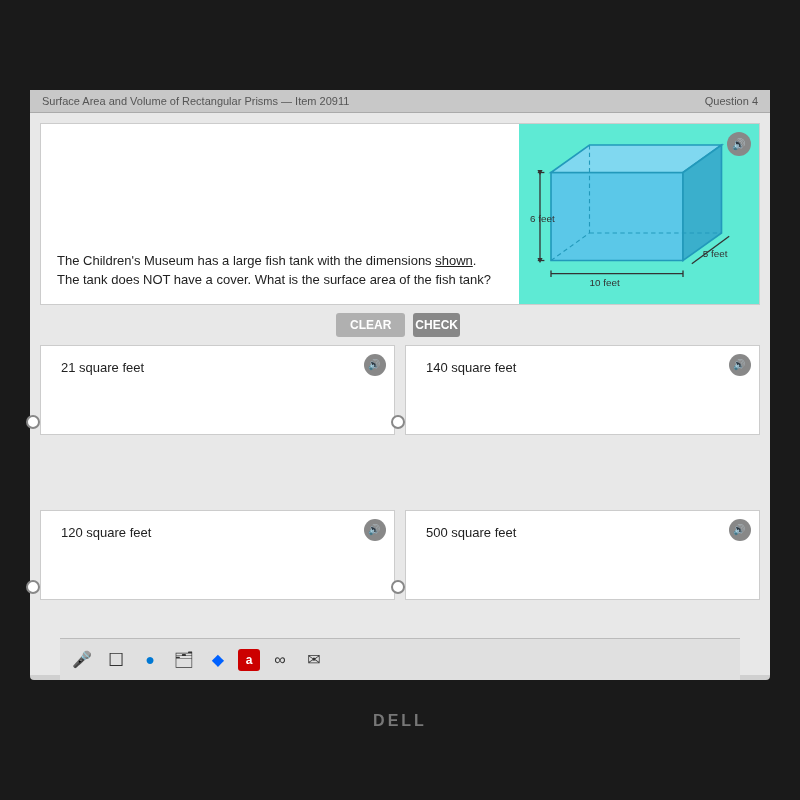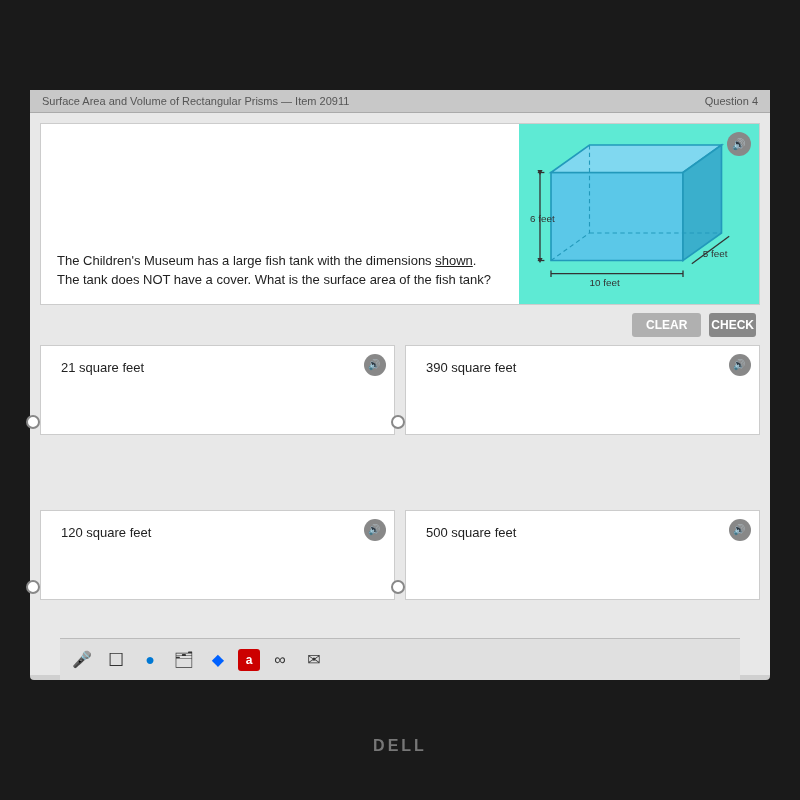--- a/index.html
+++ b/index.html
@@ -91,21 +91,21 @@
       padding: 10px;
     }
 
     .prism-svg {
       width: 100%;
       height: 100%;
     }
 
     .controls-row {
       display: flex;
-      justify-content: flex-end;
+      justify-content: center;
       gap: 8px;
       padding-right: 4px;
     }
 
     .btn-clear {
       background: #b0b0b0;
       border: none;
       padding: 5px 14px;
       font-size: 12px;
       font-weight: bold;
@@ -205,21 +205,21 @@
       cursor: pointer;
       color: #333;
     }
 
     .taskbar-icon.win {
       font-size: 18px;
     }
 
     .dell-brand {
       position: absolute;
-      bottom: 45px;
+      bottom: 70px;
       left: 50%;
       transform: translateX(-50%);
       color: #777;
       font-size: 16px;
       font-weight: bold;
       letter-spacing: 3px;
     }
   </style>
 </head>
 <body>
@@ -286,21 +286,21 @@
         <div class="radio-btn"></div>
         <div class="answer-card">
           <span class="answer-text">21 square feet</span>
           <button class="answer-audio-btn">🔊</button>
         </div>
       </div>
 
       <div class="answer-wrapper">
         <div class="radio-btn"></div>
         <div class="answer-card">
-          <span class="answer-text">390 square feet</span>
+          <span class="answer-text">140 square feet</span>
           <button class="answer-audio-btn">🔊</button>
         </div>
       </div>
 
       <div class="answer-wrapper">
         <div class="radio-btn"></div>
         <div class="answer-card">
           <span class="answer-text">120 square feet</span>
           <button class="answer-audio-btn">🔊</button>
         </div>

